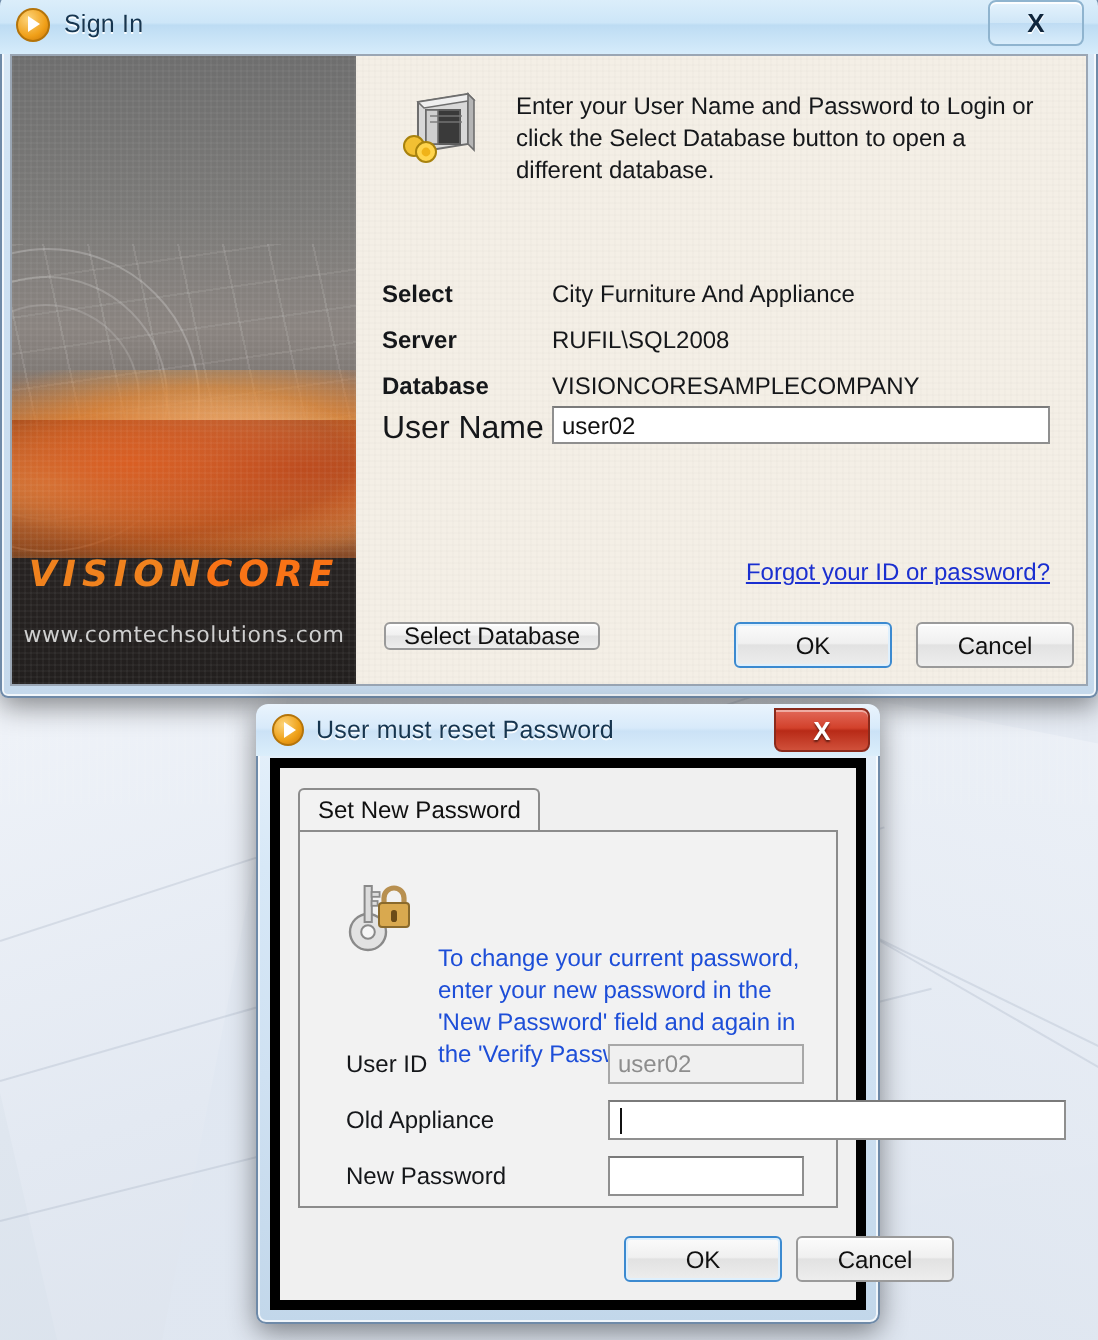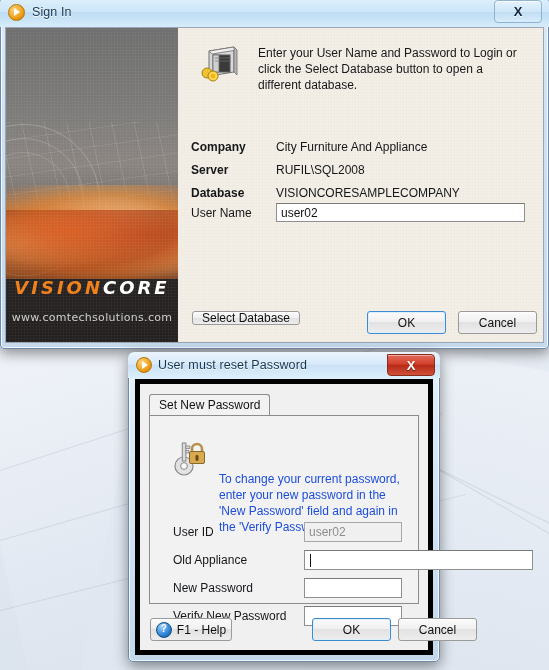--- a/index.html
+++ b/index.html
@@ -135,21 +135,21 @@
     background-image:
       repeating-linear-gradient(78deg,rgba(255,255,255,.10) 0 1px,transparent 1px 22px),
       repeating-linear-gradient(172deg,rgba(255,255,255,.08) 0 1px,transparent 1px 18px);
   }
   #brand-logo{
     position:absolute;left:0;right:0;bottom:44px;text-align:center;
     font-family:"DejaVu Sans",sans-serif;
     font-size:18px;font-weight:bold;font-style:italic;letter-spacing:3px;
   }
   #brand-logo .v{color:#f0821e;}
-  #brand-logo .c{color:#ffffff;}
+  #brand-logo .c{color:#f97316;}
   #brand-url{
     position:absolute;left:0;right:0;bottom:18px;text-align:center;
     color:#cfcfcf;font-size:11px;letter-spacing:.3px;
     font-family:"DejaVu Sans",sans-serif;
   }
 
   
   #signin-content{flex:1 1 auto;position:relative;
     background:#f4efe6;
     background-image:repeating-linear-gradient(0deg,rgba(0,0,0,.012) 0 1px,transparent 1px 3px),
@@ -157,21 +157,21 @@
   }
   #safe-icon{position:absolute;left:23px;top:17px;width:40px;height:38px;}
   #intro-text{
     position:absolute;left:80px;top:17px;right:14px;
     font-size:12px;color:#15171a;line-height:16px;
   }
   .kv-row{position:absolute;left:13px;right:14px;font-size:12px;color:#15171a;}
   .kv-label{position:absolute;left:0;font-weight:bold;}
   .kv-value{position:absolute;left:85px;}
   .fld-row{position:absolute;left:13px;right:14px;height:20px;}
-  .fld-label{position:absolute;left:0;top:3px;font-size:12px;color:#15171a;}
+  .fld-label{position:absolute;left:0;top:3px;font-size:16px;color:#15171a;}
   .txtbox{
     position:absolute;left:85px;right:4px;top:0;height:19px;
     box-sizing:border-box;border:1px solid #8f8f8f;border-top-color:#7a7a7a;
     background:#fff;font-size:12px;color:#111;
     padding:1px 4px;line-height:16px;font-family:"Liberation Sans",sans-serif;
     outline:none;
   }
   .txtbox.pw{letter-spacing:1px;font-family:"DejaVu Sans Mono",monospace;font-size:11px;color:#333;}
   #forgot-link{
     position:absolute;right:18px;top:251px;
@@ -325,37 +325,38 @@
         <line x1="14" y1="13" x2="30" y2="13" stroke="#777" stroke-width="0.7"></line>
         <line x1="14" y1="16" x2="30" y2="16" stroke="#777" stroke-width="0.7"></line>
         <circle cx="6" cy="28" r="5" fill="#f2c033" stroke="#a8820d"></circle>
         <circle cx="12" cy="31" r="5" fill="#ffd54d" stroke="#a8820d"></circle>
         <circle cx="12" cy="31" r="2.2" fill="#f0b318"></circle>
       </svg>
 
       <div id="intro-text">Enter your User Name and Password to Login or click the Select Database button to open a different database.</div>
 
       <div class="kv-row" style="top:112px;">
-        <span class="kv-label">Company</span>
+        <span class="kv-label">Select</span>
         <span class="kv-value">City Furniture And Appliance</span>
       </div>
       <div class="kv-row" style="top:135px;">
         <span class="kv-label">Server</span>
         <span class="kv-value">RUFIL\SQL2008</span>
       </div>
       <div class="kv-row" style="top:158px;">
         <span class="kv-label">Database</span>
         <span class="kv-value">VISIONCORESAMPLECOMPANY</span>
       </div>
 
       <div class="fld-row" style="top:175px;">
         <span class="fld-label">User Name</span>
         <input class="txtbox" type="text" value="user02" style="">
       </div>
 
+      <a id="forgot-link" href="#">Forgot your ID or password?</a>
 
       <div class="btn" id="btn-selectdb">Select Database</div>
       <div class="btn default" id="btn-ok">OK</div>
       <div class="btn" id="btn-cancel">Cancel</div>
     </div>
   </div>
 </div>
 
 <div class="win" id="reset">
   <div class="win-frame"></div>
@@ -399,26 +400,18 @@
         <div class="rtxt focused">
           <span class="caret"></span>
         </div>
       </div>
 
       <div class="rfld-row" style="top:162px;">
         <span class="rfld-label">New Password</span>
         <input class="rtxt" type="password" value="" style="">
       </div>
 
-      <div class="rfld-row" style="top:190px;">
-        <span class="rfld-label">Verify New Password</span>
-        <input class="rtxt" type="password" value="" style="">
-      </div>
-    </div>
-
-    <div class="btn" id="btn-f1">
-      <span class="help-dot"></span>
-      <span>F1 - Help</span>
-    </div>
+    </div>
+
     <div class="btn default" id="btn-rok">OK</div>
     <div class="btn" id="btn-rcancel">Cancel</div>
   </div>
 </div>
 
 </body></html>

